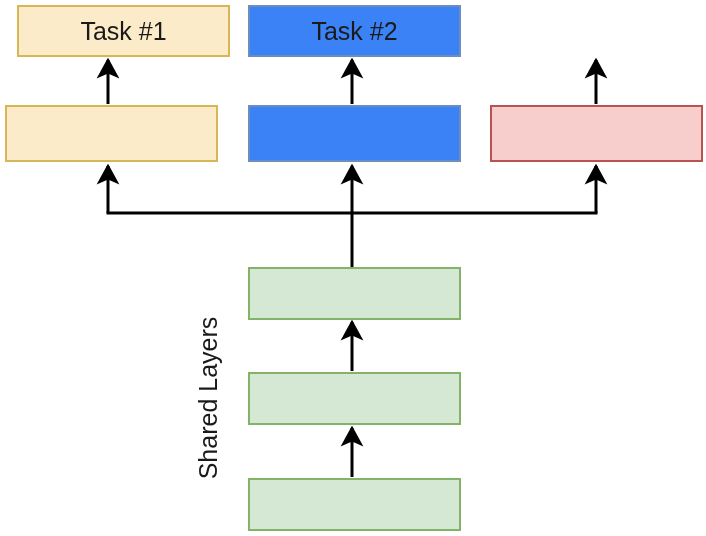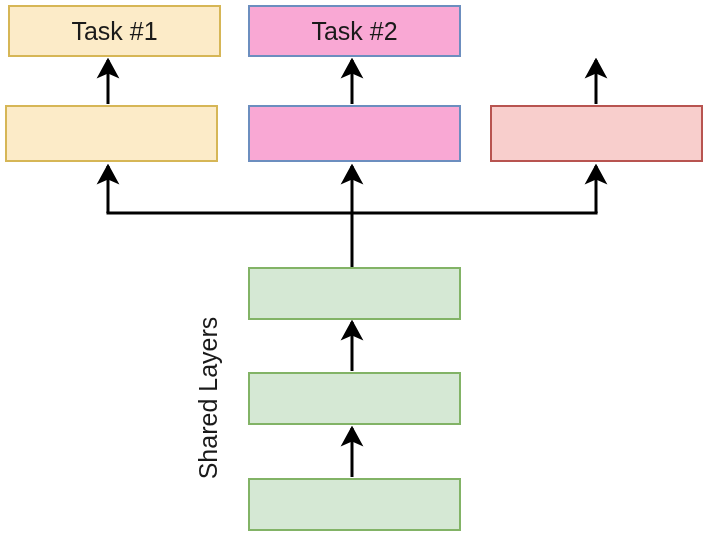--- a/index.html
+++ b/index.html
@@ -24,21 +24,21 @@
     align-items: center;
     justify-content: center;
   }
   .node-label {
     font-size: 25px;
     color: #1a1a1a;
     line-height: 1;
     white-space: nowrap;
   }
   .task1 { background: #FCEBC8; border-color: #D6B656; }
-  .task2 { background: #f9a8d4; border-color: #6C8EBF; justify-content: center; }
+  .task2 { background: #3b82f6; border-color: #6C8EBF; justify-content: center; }
   .task3 { background: #F8CECC; border-color: #B85450; }
   .shared { background: #D5E8D4; border-color: #82B366; }
 
   .vlabel {
     position: absolute;
     transform-origin: 50% 50%;
     transform: rotate(-90deg);
     font-size: 25px;
     color: #1a1a1a;
     white-space: nowrap;
@@ -75,21 +75,21 @@
     <line x1="596" y1="213" x2="596" y2="166" stroke="#000000" stroke-width="3" marker-end="url(#arrowhead)"></line>
 
     <line x1="106.5" y1="213" x2="597.5" y2="213" stroke="#000000" stroke-width="3"></line>
 
     <line x1="352" y1="267" x2="352" y2="213" stroke="#000000" stroke-width="3"></line>
 
     <line x1="352" y1="371" x2="352" y2="322" stroke="#000000" stroke-width="3" marker-end="url(#arrowhead)"></line>
     <line x1="352" y1="477" x2="352" y2="428" stroke="#000000" stroke-width="3" marker-end="url(#arrowhead)"></line>
   </svg>
 
-  <div class="node task1" style="left:8px; top:5px; width:213px; height:52px;">
+  <div class="node task1" style="left:17px; top:5px; width:213px; height:52px;">
     <span class="node-label">Task #1</span>
   </div>
 
   <div class="node task2" style="left:248px; top:5px; width:213px; height:52px;">
     <span class="node-label">Task #2</span>
   </div>
 
 
   <div class="node task1" style="left:5px; top:105px; width:213px; height:57px;">
     <span class="node-label"></span>

